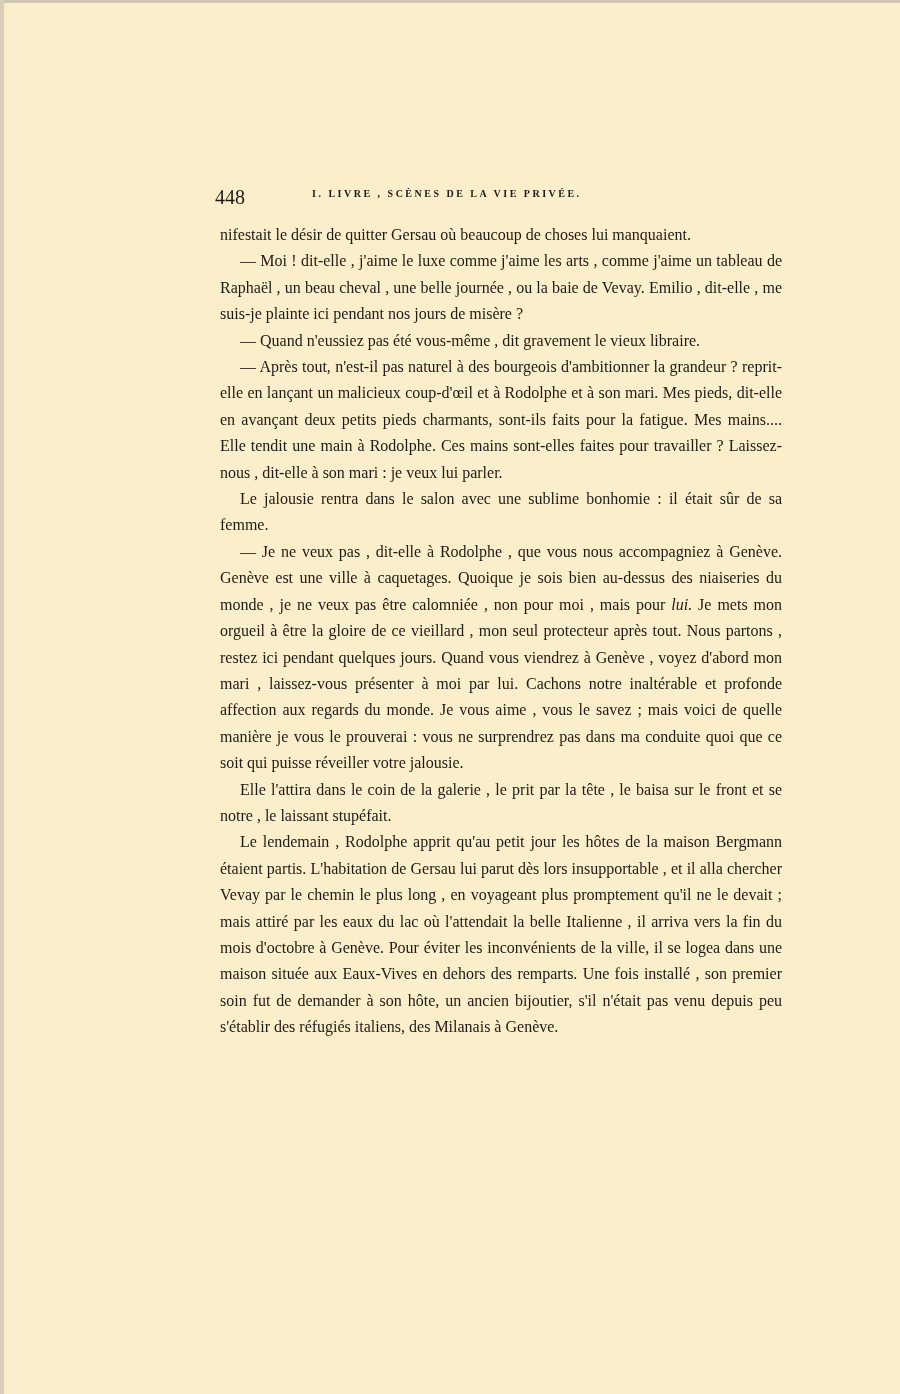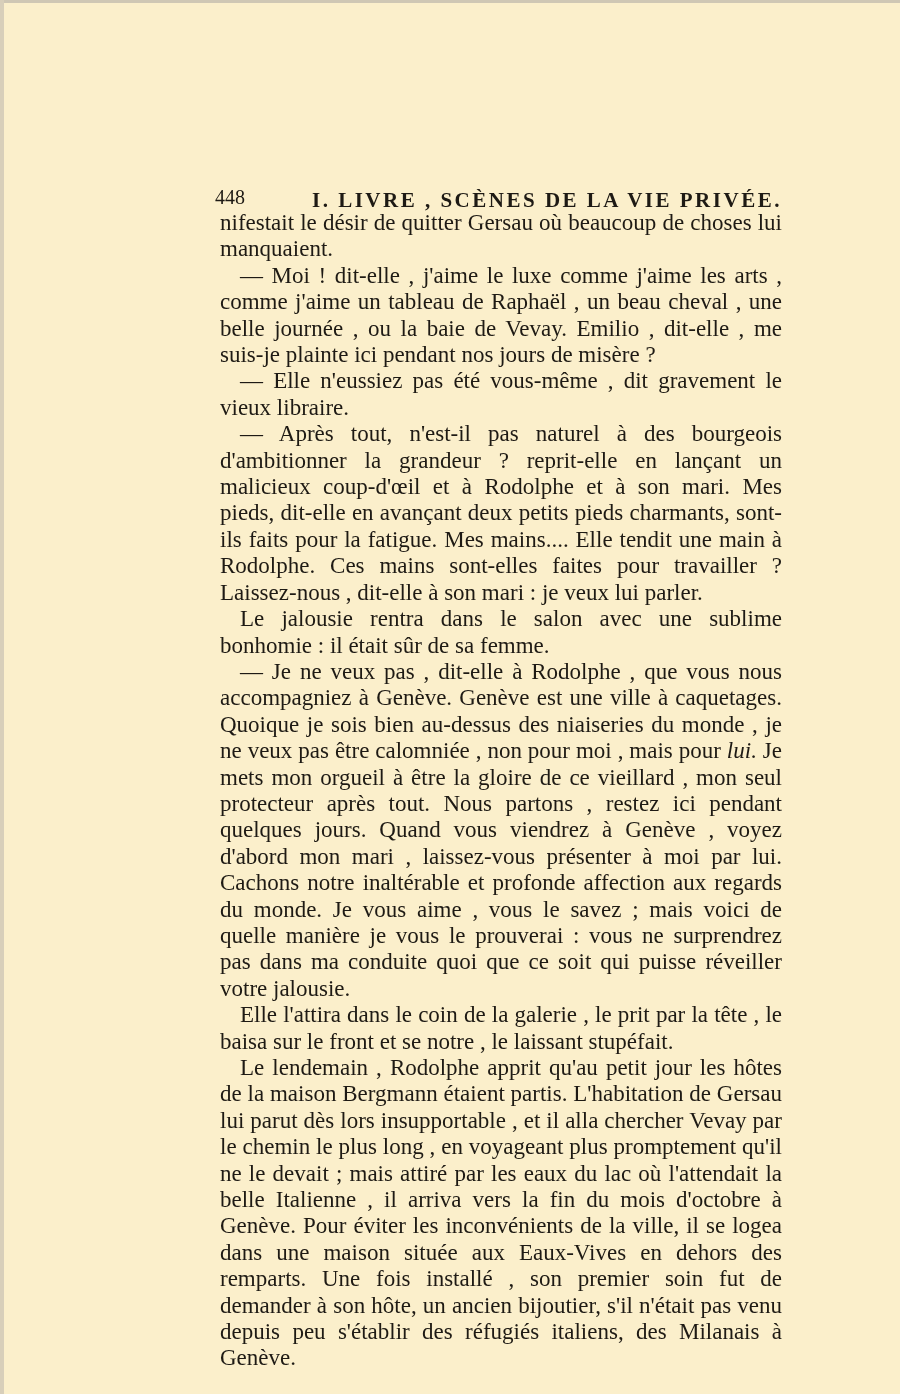--- a/index.html
+++ b/index.html
@@ -44,28 +44,28 @@
       font-size: 20px;
       font-weight: normal;
       letter-spacing: 0;
     }
     .head-title {
       position: absolute;
       left: 92px;
       top: 8px;
       font-variant: small-caps;
       text-transform: uppercase;
-      font-size: 21px;
+      font-size: 10px;
       letter-spacing: 2.5px;
     }
     .body-text {
-      font-size: 23px;
+      font-size: 16px;
       line-height: 26.4px;
       text-align: justify;
-      margin-top: 0;
+      margin-top: 12px;
     }
     .body-text p {
       margin: 0;
       text-indent: 20px;
     }
     .body-text p.cont {
       text-indent: 0;
     }
     .body-text em {
       font-style: italic;
@@ -79,20 +79,20 @@
 
 <div class="page">
   <div class="running-head">
     <span class="page-number">448</span>
     <span class="head-title">I. LIVRE , SCÈNES DE LA VIE PRIVÉE.</span>
   </div>
 
   <div class="body-text">
     <p class="cont">nifestait le désir de quitter Gersau où beaucoup de choses lui manquaient.</p>
     <p>— Moi ! dit-elle , j'aime le luxe comme j'aime les arts , comme j'aime un tableau de Raphaël , un beau cheval , une belle journée , ou la baie de Vevay. Emilio , dit-elle , me suis-je plainte ici pendant nos jours de misère ?</p>
-    <p>— Elle n'eussiez pas été vous-même , dit gravement le vieux libraire.</p>
+    <p>— Quand n'eussiez pas été vous-même , dit gravement le vieux libraire.</p>
     <p>— Après tout, n'est-il pas naturel à des bourgeois d'ambitionner la grandeur ? reprit-elle en lançant un malicieux coup-d'œil et à Rodolphe et à son mari. Mes pieds, dit-elle en avançant deux petits pieds charmants, sont-ils faits pour la fatigue. Mes mains.... Elle tendit une main à Rodolphe. Ces mains sont-elles faites pour travailler ? Laissez-nous , dit-elle à son mari : je veux lui parler.</p>
     <p>Le jalousie rentra dans le salon avec une sublime bonhomie : il était sûr de sa femme.</p>
     <p><span>— Je ne veux pas , dit-elle à Rodolphe , que vous nous accompagniez à Genève. Genève est une ville à caquetages. Quoique je sois bien au-dessus des niaiseries du monde , je ne veux pas être calomniée , non pour moi , mais pour </span><em>lui.</em><span> Je mets mon orgueil à être la gloire de ce vieillard , mon seul protecteur après tout. Nous partons , restez ici pendant quelques jours. Quand vous viendrez à Genève , voyez d'abord mon mari , laissez-vous présenter à moi par lui. Cachons notre inaltérable et profonde affection aux regards du monde. Je vous aime , vous le savez ; mais voici de quelle manière je vous le prouverai : vous ne surprendrez pas dans ma conduite quoi que ce soit qui puisse réveiller votre jalousie.</span></p>
     <p>Elle l'attira dans le coin de la galerie , le prit par la tête , le baisa sur le front et se notre , le laissant stupéfait.</p>
     <p>Le lendemain , Rodolphe apprit qu'au petit jour les hôtes de la maison Bergmann étaient partis. L'habitation de Gersau lui parut dès lors insupportable , et il alla chercher Vevay par le chemin le plus long , en voyageant plus promptement qu'il ne le devait ; mais attiré par les eaux du lac où l'attendait la belle Italienne , il arriva vers la fin du mois d'octobre à Genève. Pour éviter les inconvénients de la ville, il se logea dans une maison située aux Eaux-Vives en dehors des remparts. Une fois installé , son premier soin fut de demander à son hôte, un ancien bijoutier, s'il n'était pas venu depuis peu s'établir des réfugiés italiens, des Milanais à Genève.</p>
   </div>
 </div>
 
 </body></html>

